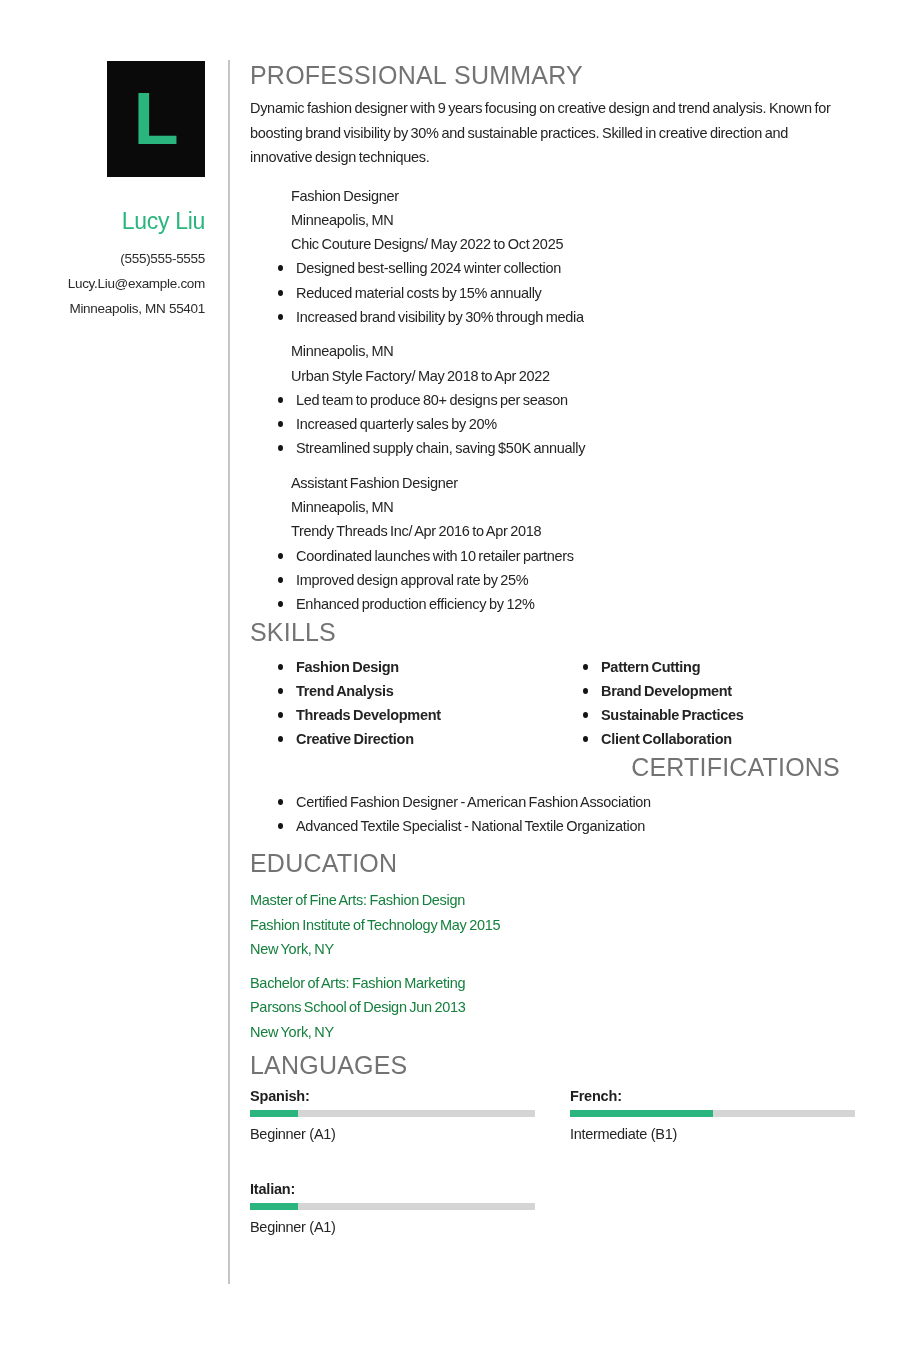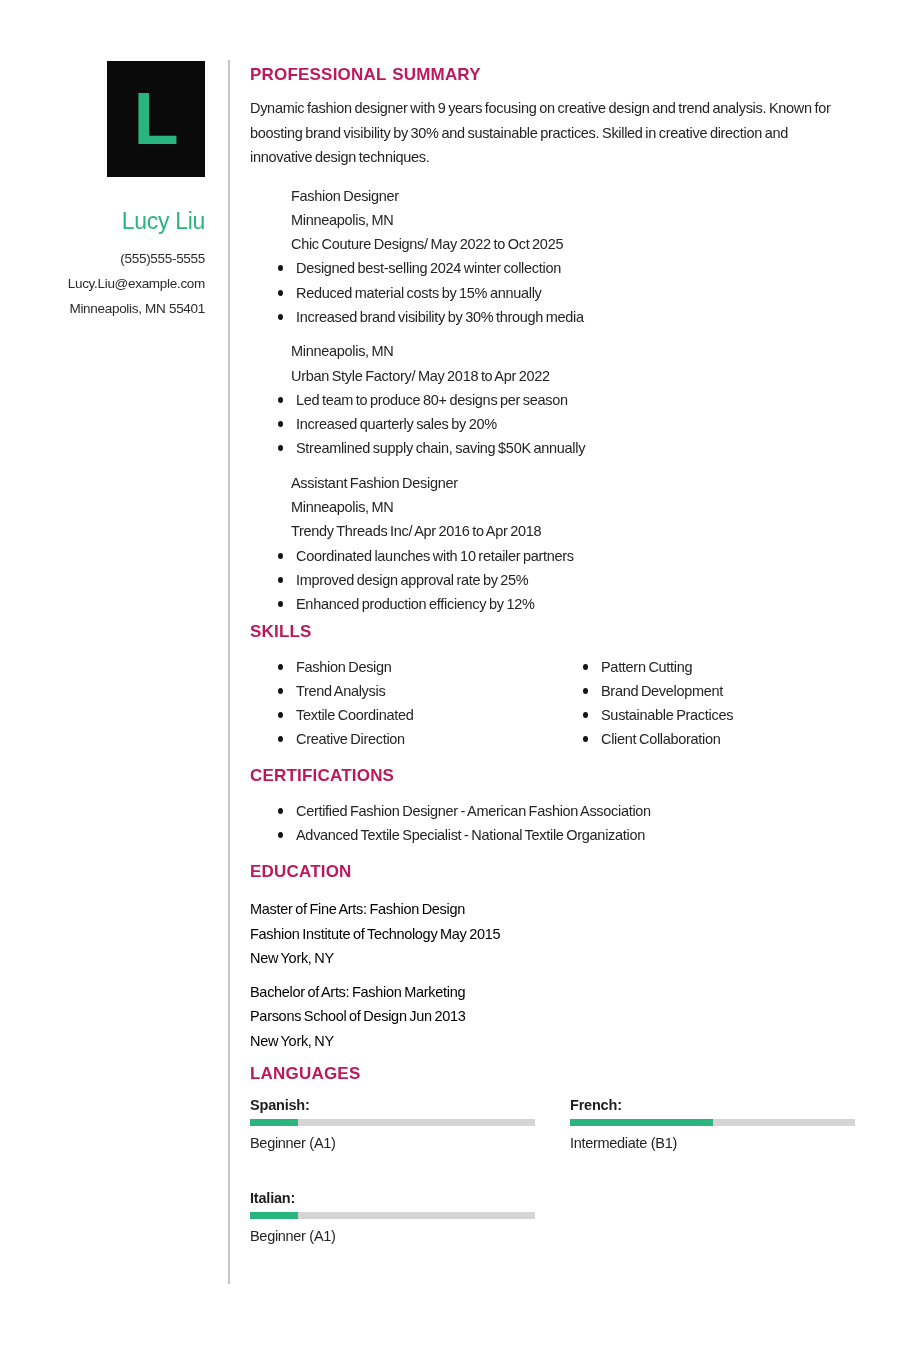--- a/index.html
+++ b/index.html
@@ -64,31 +64,31 @@
   }
 
   
   .main {
     position: absolute;
     left: 250px;
     top: 0;
     width: 590px;
   }
   h2.section-title {
-    font-size: 17px;
+    font-size: 25px;
     line-height: 22px;
-    font-weight: 700;
+    font-weight: 400;
     letter-spacing: 0.2px;
-    color: #be185d;
+    color: #737373;
     word-spacing: 1px;
   }
   .mt-summary  { margin-top: 64px; }
   .mt-work     { margin-top: 18px; }
   .mt-skills   { margin-top: 4px;  }
-  .mt-certs    { margin-top: 13px; }
+  .mt-certs    { margin-top: 4px; text-align: right; }
   .mt-edu      { margin-top: 14px; }
   .mt-langs    { margin-top: 10px; }
 
   .summary-text {
     margin-top: 10px;
     font-size: 14.5px;
     line-height: 24.5px;
     letter-spacing: -0.3px;
     word-spacing: -1px;
     color: #242424;
@@ -125,30 +125,31 @@
     height: 6px;
     border-radius: 50%;
     background: #141414;
   }
 
   .skills-grid {
     margin-top: 12px;
     display: grid;
     grid-template-columns: 285px 285px;
     column-gap: 20px;
+    font-weight: bold;
   }
   .cert-list { margin-top: 12px; }
 
   .edu-block {
     margin-top: 9px;
     font-size: 14.5px;
     line-height: 24.5px;
     letter-spacing: -0.3px;
     word-spacing: -1px;
-    color: #000000;
+    color: #15803d;
   }
   .edu-block.first { margin-top: 14px; }
 
   .lang-grid {
     margin-top: 10px;
     display: grid;
     grid-template-columns: 285px 285px;
     column-gap: 20px;
     row-gap: 14px;
     gap: 35px;
@@ -239,21 +240,21 @@
         <li>Improved design approval rate by 25%</li>
         <li>Enhanced production efficiency by 12%</li>
       </ul>
     </div>
 
     <h2 class="section-title mt-skills">SKILLS</h2>
     <div class="skills-grid">
       <ul class="bullets">
         <li>Fashion Design</li>
         <li>Trend Analysis</li>
-        <li>Textile Coordinated</li>
+        <li>Threads Development</li>
         <li>Creative Direction</li>
       </ul>
       <ul class="bullets">
         <li>Pattern Cutting</li>
         <li>Brand Development</li>
         <li>Sustainable Practices</li>
         <li>Client Collaboration</li>
       </ul>
     </div>
 

